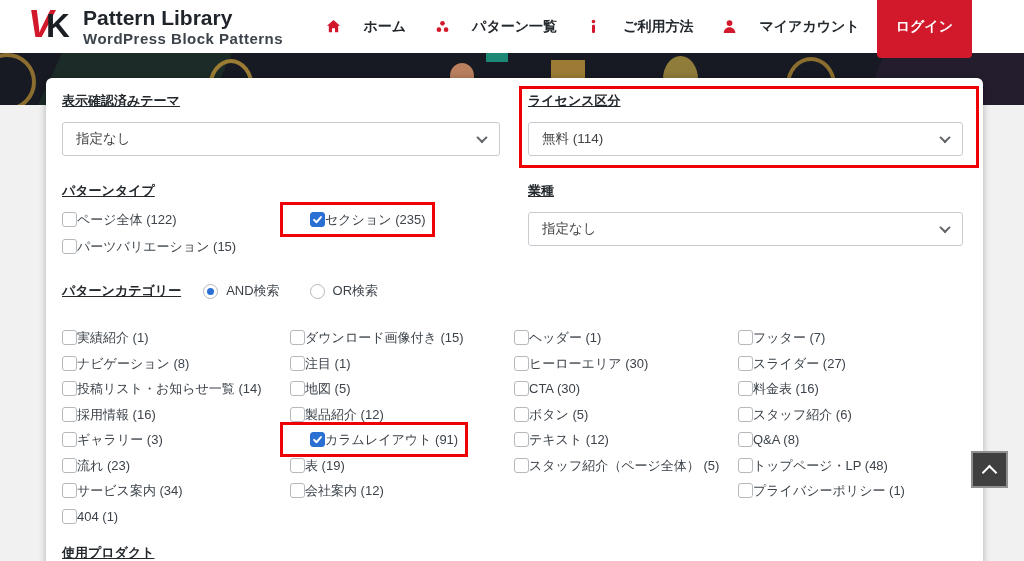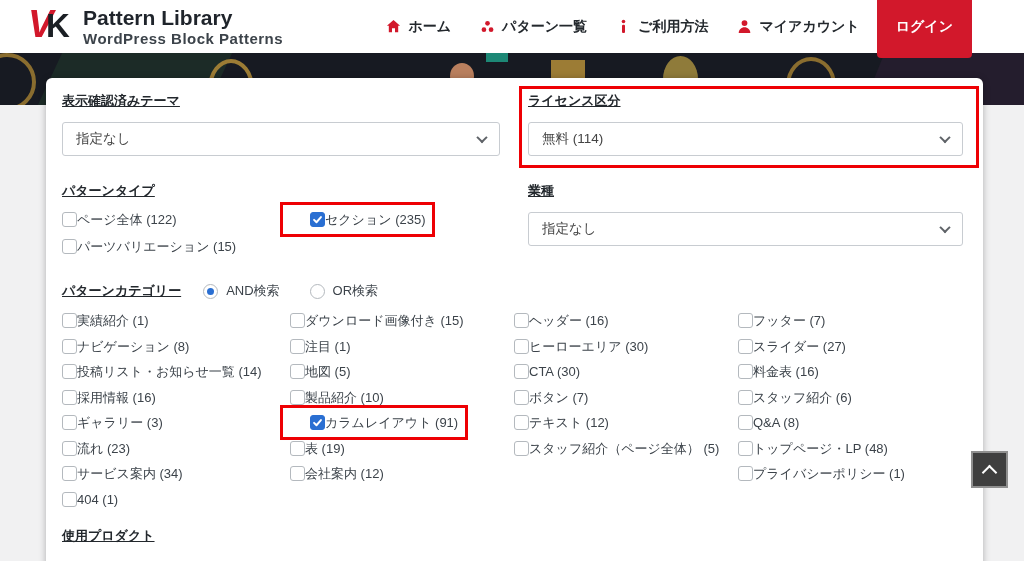--- a/index.html
+++ b/index.html
@@ -24,21 +24,21 @@
     font-size:38px; font-weight:900; color:#d2182b; font-style:italic;
   }
   .logo-mark .mk {
     position:absolute; left:18px; top:0px;
     font-size:33px; font-weight:900; color:#1b1f24;
   }
   .logo-text .title { font-size:21px; font-weight:bold; color:#1f242b; line-height:1.1; }
   .logo-text .sub { font-size:15px; font-weight:bold; color:#3c434a; letter-spacing:.5px; }
 
   .nav { margin-left:auto; display:flex; align-items:center; gap:29px; }
-  .nav-item { display:flex; align-items:center; gap:7px; font-size:14px; font-weight:bold; color:#23282d; cursor:pointer; white-space:nowrap; }
+  .nav-item { display:flex; align-items:center; gap:22px; font-size:14px; font-weight:bold; color:#23282d; cursor:pointer; white-space:nowrap; }
   .nav-icon { display:inline-flex; }
   .nav-icon svg { width:15px; height:15px; fill:#d2182b; }
   .login-btn {
     margin-left:17px; background:#d2182b; color:#fff; font-weight:bold;
     font-size:14px; padding:22px 19px; border-radius:4px; cursor:pointer; white-space:nowrap;
   }
 
   
   .hero { position:absolute; top:53px; left:0; width:1024px; height:52px; background:#171a22; overflow:hidden; z-index:1; }
   .hero .sh { position:absolute; }
@@ -81,21 +81,21 @@
   .cb.checked { background:#2a6fd2; border-color:#2a6fd2; }
   .cb svg { width:11px; height:11px; }
   .hl { outline:3px solid #ee0004; outline-offset:7px;padding-left:20px; }
 
   .cat-head { display:flex; align-items:flex-end; gap:14px; }
   .cat-head .flabel { margin-bottom:0; }
   .radio-item { display:flex; align-items:center; gap:8px; font-size:13px; color:#3c434a; cursor:pointer; margin-left:8px; }
   .radio { width:15px; height:15px; border:1px solid #b4b9be; border-radius:50%; background:#fff; display:inline-flex; align-items:center; justify-content:center; flex:none; }
   .radio.sel::after { content:''; width:7px; height:7px; border-radius:50%; background:#2a6fd2; }
 
-  .cat-grid { display:grid; grid-template-columns:228px 224px 224px 1fr; margin-top:13px; align-items:start; }
+  .cat-grid { display:grid; grid-template-columns:228px 224px 224px 1fr; margin-top:30px; align-items:start; }
   .cat-col { display:flex; flex-direction:column; gap:10.5px; }
 
   
   .scroll-top {
     position:absolute; right:16px; top:451px; width:37px; height:37px;
     background:#3f3f3f; border:2px solid #8f8f8f;
     display:flex; align-items:center; justify-content:center; z-index:6; cursor:pointer;
   }
   .scroll-top .up { width:11px; height:11px; border-left:2px solid #fff; border-top:2px solid #fff; transform:rotate(45deg); margin-top:5px; }
 </style>
@@ -276,21 +276,21 @@
           <label class="cb-item">
             <span class="cb"></span>
             <span class="cb-label">注目 (1)</span>
           </label>
           <label class="cb-item">
             <span class="cb"></span>
             <span class="cb-label">地図 (5)</span>
           </label>
           <label class="cb-item">
             <span class="cb"></span>
-            <span class="cb-label">製品紹介 (10)</span>
+            <span class="cb-label">製品紹介 (12)</span>
           </label>
           <label class="cb-item hl">
             <span class="cb checked">
               <svg viewBox="0 0 16 16">
                 <path d="M3 8.5 6.5 12 13 4.5" fill="none" stroke="#fff" stroke-width="2.8" stroke-linecap="round" stroke-linejoin="round"></path>
               </svg>
             </span>
             <span class="cb-label">カラムレイアウト (91)</span>
           </label>
           <label class="cb-item">
@@ -298,33 +298,33 @@
             <span class="cb-label">表 (19)</span>
           </label>
           <label class="cb-item">
             <span class="cb"></span>
             <span class="cb-label">会社案内 (12)</span>
           </label>
         </div>
         <div class="cat-col">
           <label class="cb-item">
             <span class="cb"></span>
-            <span class="cb-label">ヘッダー (16)</span>
+            <span class="cb-label">ヘッダー (1)</span>
           </label>
           <label class="cb-item">
             <span class="cb"></span>
             <span class="cb-label">ヒーローエリア (30)</span>
           </label>
           <label class="cb-item">
             <span class="cb"></span>
             <span class="cb-label">CTA (30)</span>
           </label>
           <label class="cb-item">
             <span class="cb"></span>
-            <span class="cb-label">ボタン (7)</span>
+            <span class="cb-label">ボタン (5)</span>
           </label>
           <label class="cb-item">
             <span class="cb"></span>
             <span class="cb-label">テキスト (12)</span>
           </label>
           <label class="cb-item">
             <span class="cb"></span>
             <span class="cb-label">スタッフ紹介（ページ全体） (5)</span>
           </label>
         </div>

